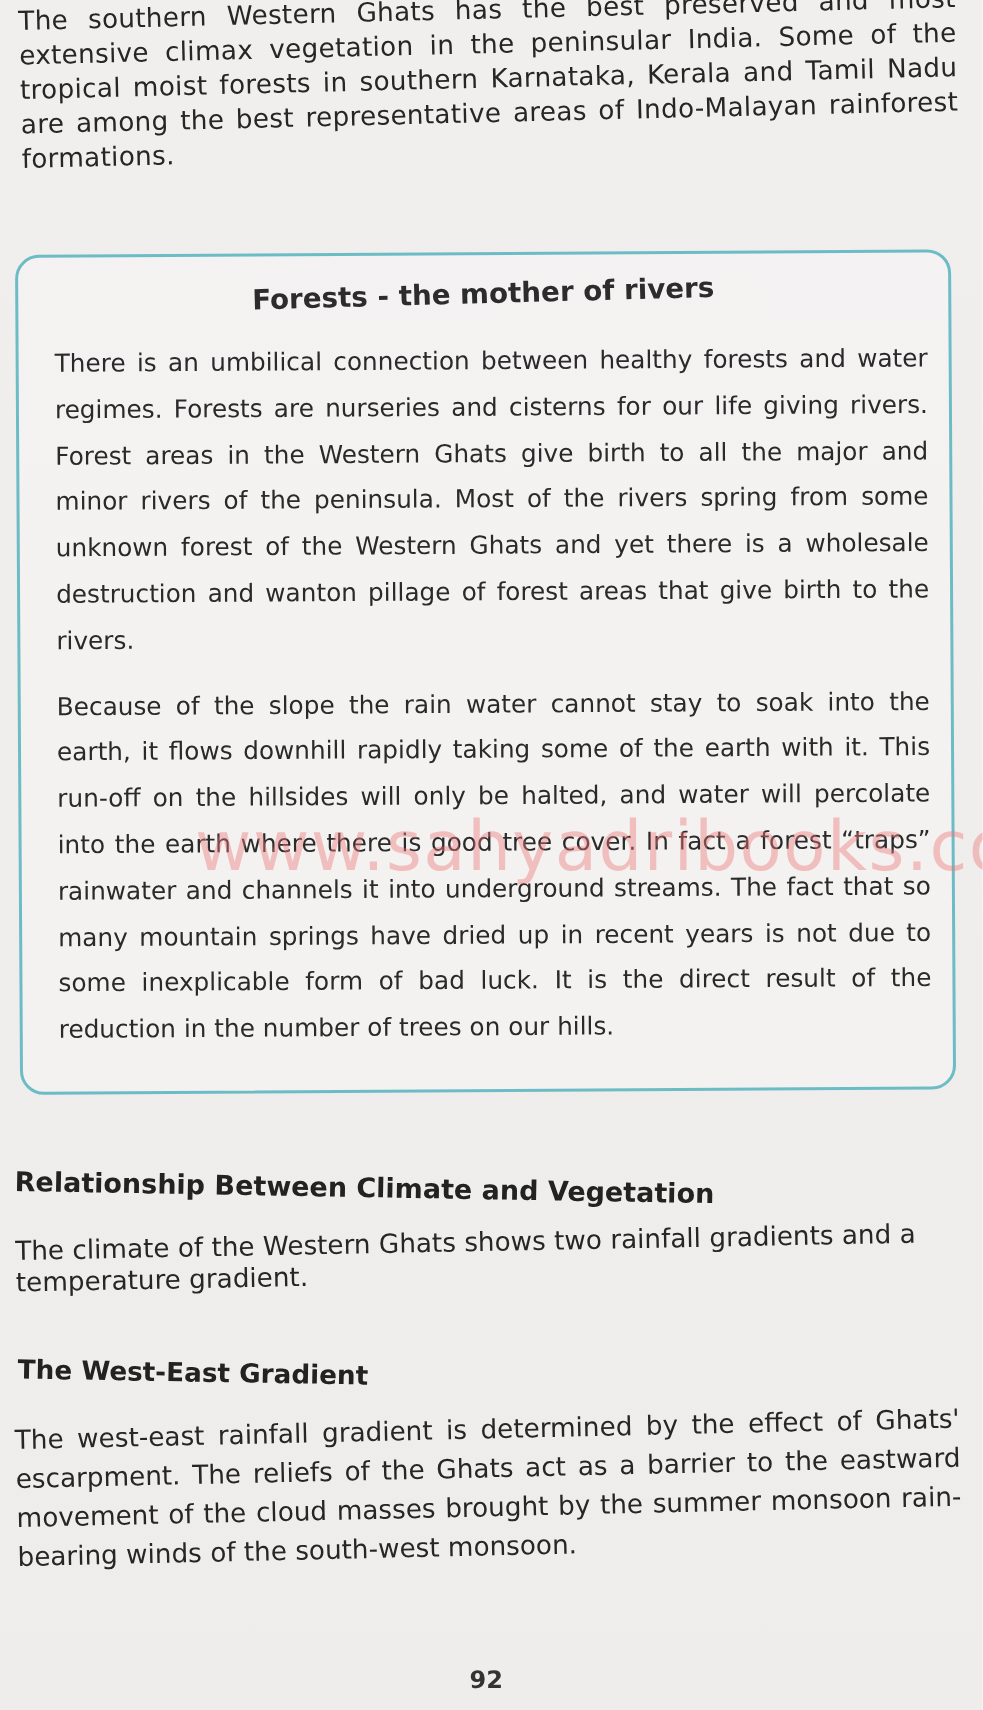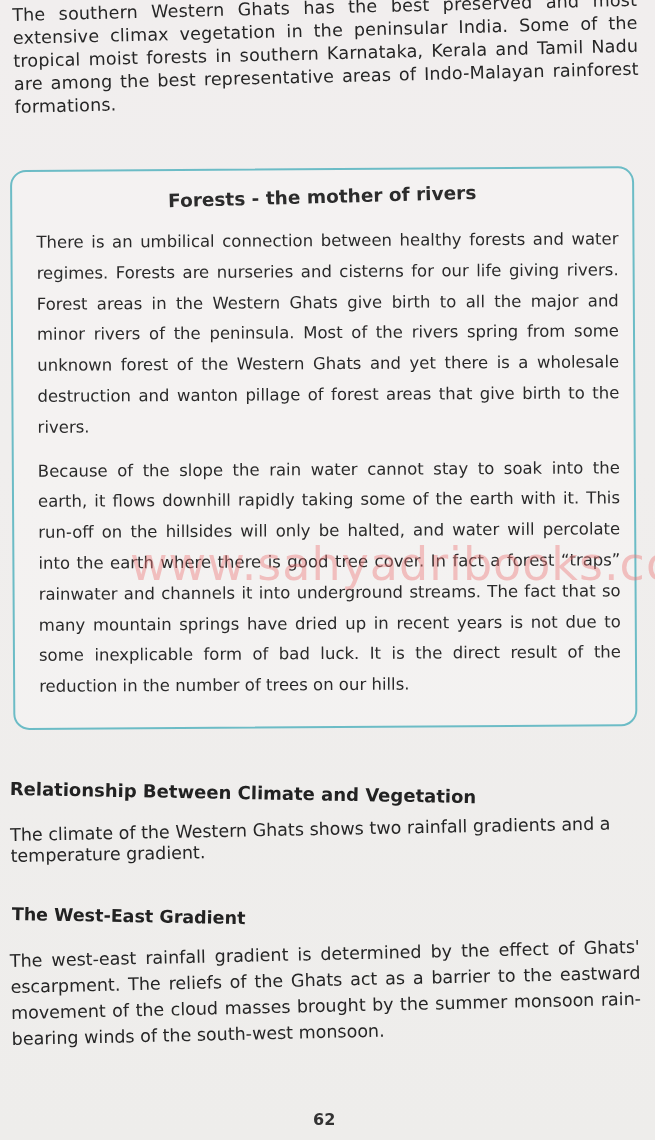--- a/index.html
+++ b/index.html
@@ -86,13 +86,13 @@
 <div class="h2">Relationship Between Climate and Vegetation</div>
 <div class="para2">
   <p>The climate of the Western Ghats shows two rainfall gradients and a temperature gradient.</p>
 </div>
 
 <div class="h3">The West-East Gradient</div>
 <div class="para3">
   <p>The west-east rainfall gradient is determined  by the effect of Ghats' escarpment. The reliefs of the Ghats act as a barrier to the eastward movement of the cloud masses brought by the summer monsoon rain-bearing winds of the south-west monsoon.</p>
 </div>
 
-<div class="page-num">62</div>
+<div class="page-num">92</div>
 
 </body></html>

